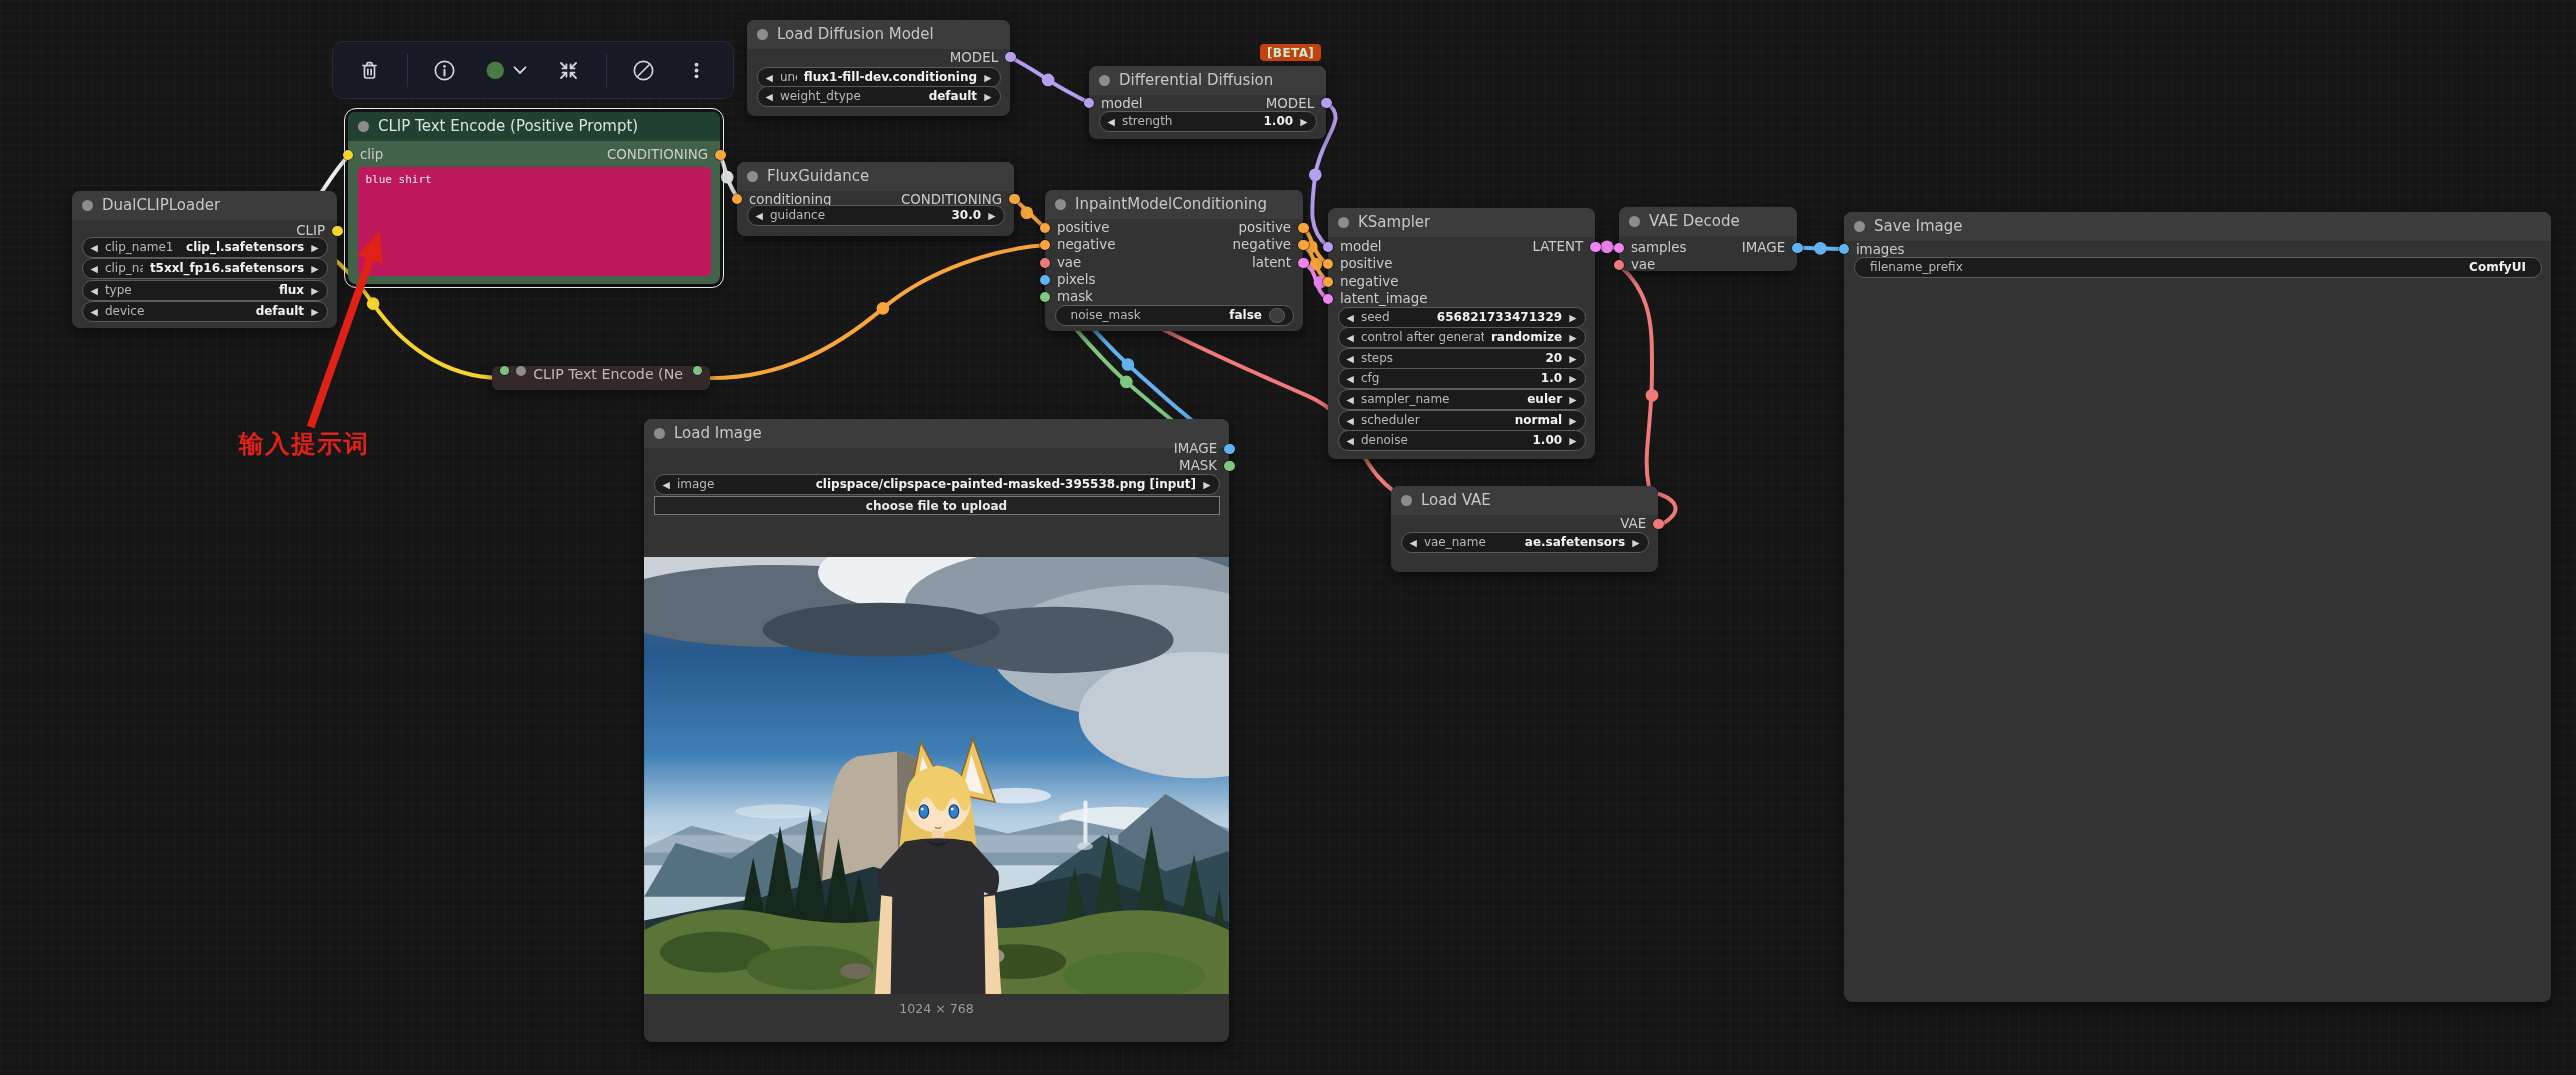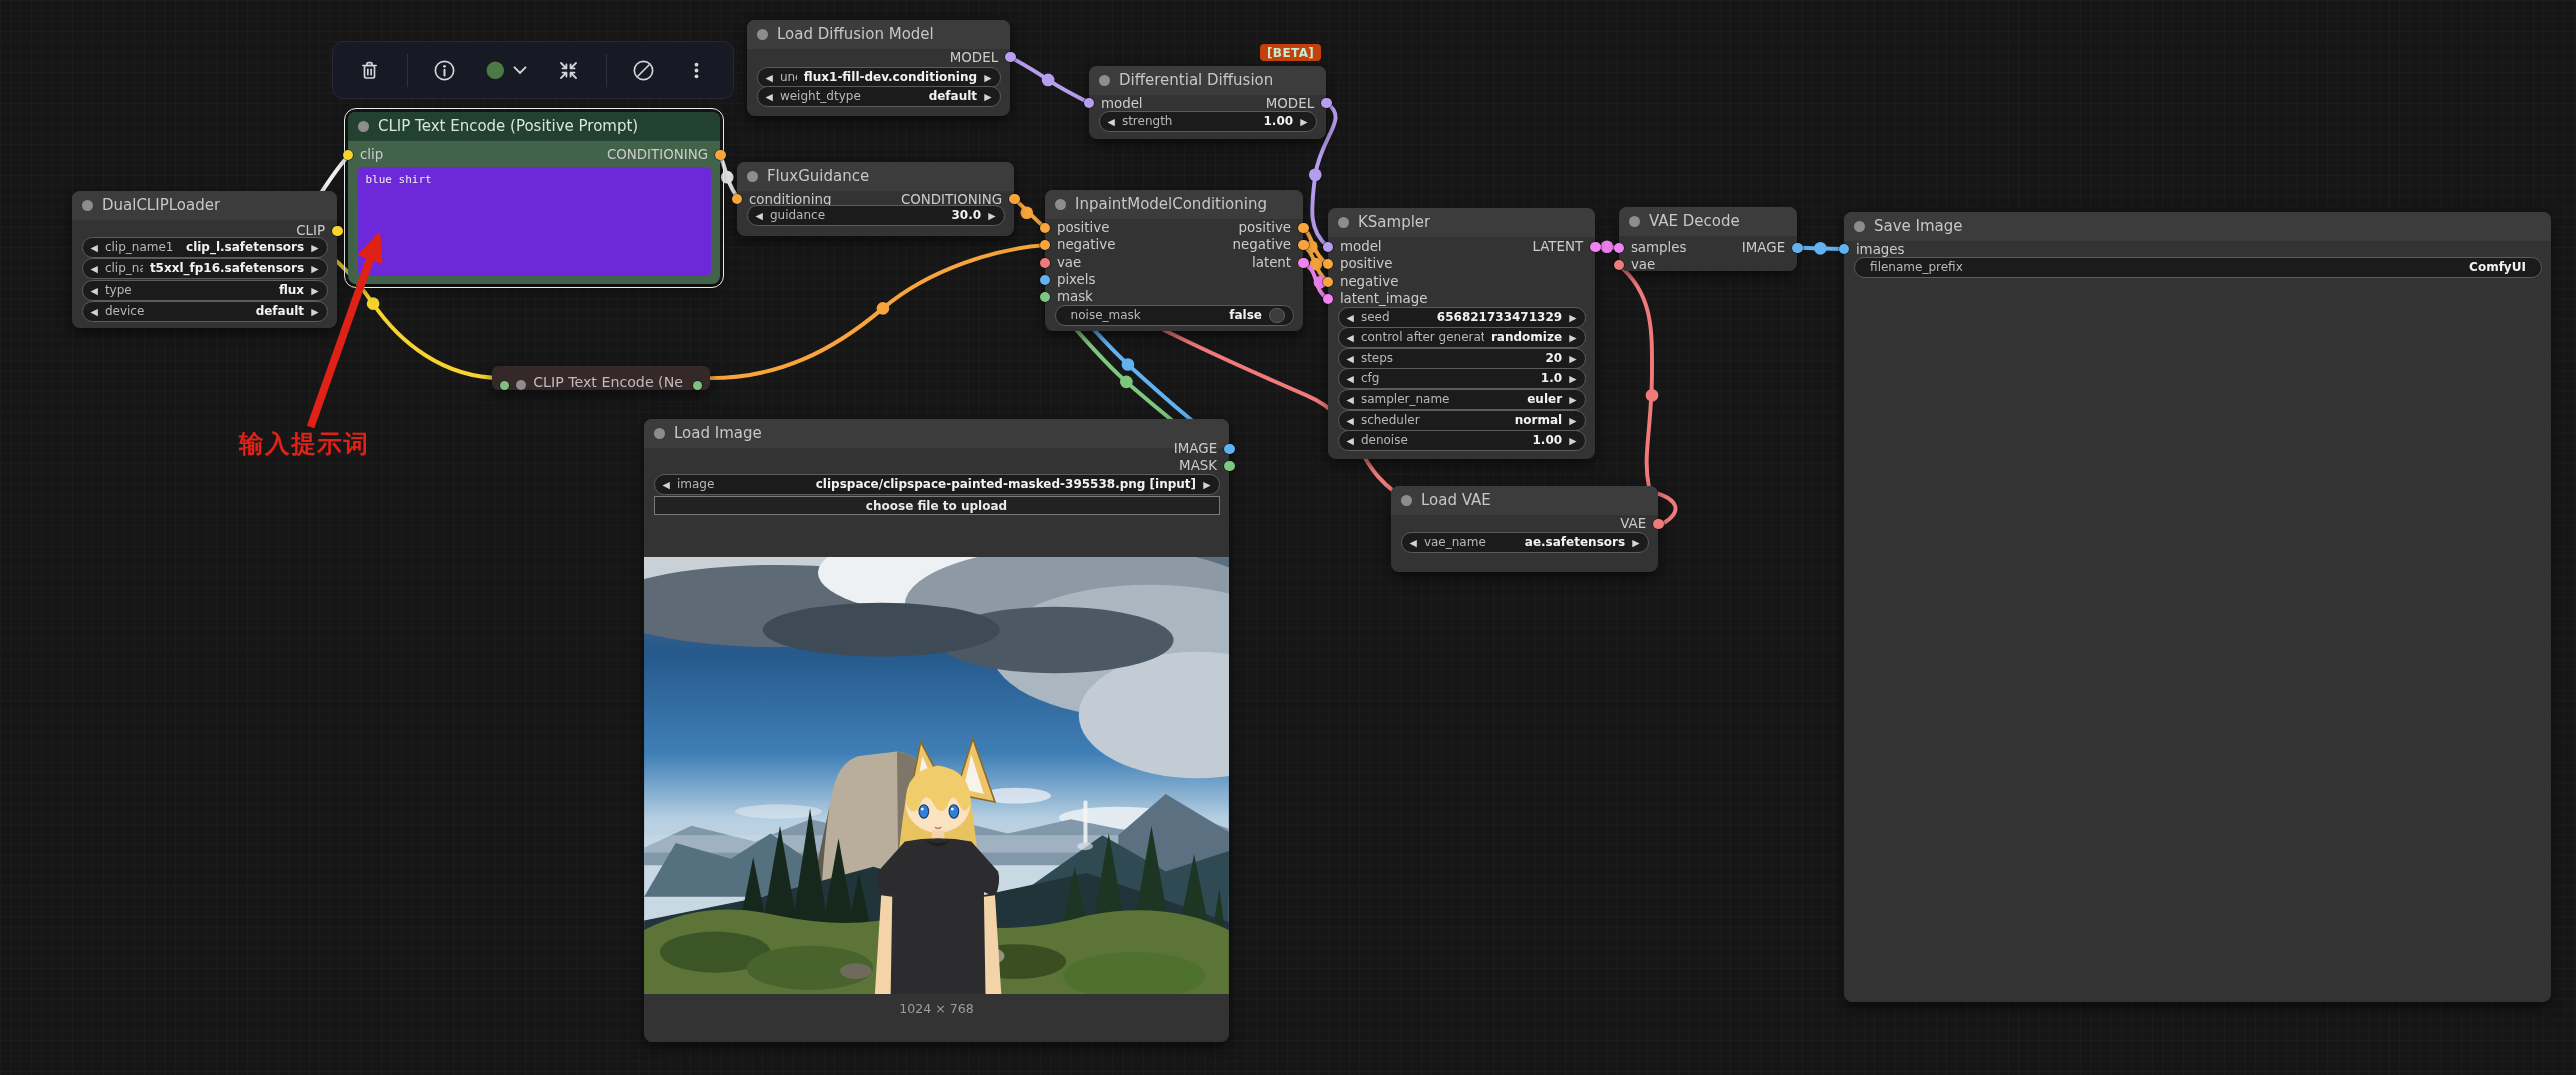--- a/index.html
+++ b/index.html
@@ -30,26 +30,26 @@
   .slot.out{flex-direction:row-reverse;}
   .slot-dot{width:10.3px;height:10.3px;border-radius:50%;box-shadow:0 0 0 0.8px rgba(0,0,0,.45);flex:0 0 auto;}
   .pill{position:absolute;height:20.6px;background:#1b1b1b;border:0.8px solid #5c5c5c;border-radius:10.3px;
         display:flex;align-items:center;padding:0 8px;font-size:12px;color:#b8b8b8;box-sizing:border-box;}
   .pill .arrow{color:#d4d4d4;font-size:9.5px;line-height:1;}
   .pill .wlabel{margin:0 7.1px;white-space:nowrap;overflow:hidden;}
   .pill .wvalue{margin-left:auto;margin-right:7.1px;color:#f2f2f2;font-weight:bold;white-space:nowrap;}
   .pill .toggle-circle{width:13.4px;height:13.4px;border-radius:50%;background:#3c3c3c;border:0.8px solid #606060;flex:0 0 auto;}
   .upload-btn{position:absolute;background:#222;border:0.8px solid #7a7a7a;display:flex;align-items:center;
         justify-content:center;font-weight:bold;color:#eaeaea;font-size:12px;box-sizing:border-box;}
-  .prompt-box{position:absolute;background:#6d28d9;border-radius:4.7px;color:#eee;
+  .prompt-box{position:absolute;background:#be185d;border-radius:4.7px;color:#eee;
         font-family:"DejaVu Sans Mono","Liberation Mono",monospace;font-size:11px;
         padding:6.3px 8px;box-sizing:border-box;white-space:pre-wrap;}
   .img-caption{position:absolute;left:0;right:0;text-align:center;color:#9c9c9c;font-size:12.6px;}
   .preview-wrap{position:absolute;left:0;overflow:hidden;}
-  .node.collapsed{display:flex;align-items:flex-end;gap:7.1px;padding:0 8px;background:#342828;border-radius:6.3px;box-sizing:border-box;}
+  .node.collapsed{display:flex;align-items:flex-start;gap:7.1px;padding:0 8px;background:#342828;border-radius:6.3px;box-sizing:border-box;}
   .side-dot{width:8.7px;height:8.7px;border-radius:50%;background:#7fbf7f;box-shadow:0 0 0 0.8px rgba(0,0,0,.4);flex:0 0 auto;}
   .node.collapsed .node-title{font-size:14.2px;color:#c2baba;}
   
   .toolbar{position:absolute;left:332px;top:41px;width:402px;height:58px;background:#171a24;
         border:0.8px solid #262a38;border-radius:11px;display:flex;align-items:center;
         justify-content:space-between;padding:0 20.6px;box-sizing:border-box;}
   .tb-btn{display:flex;align-items:center;justify-content:center;gap:6.3px;cursor:pointer;padding:3.2px;}
   .tb-divider{width:0.8px;height:33px;background:#2c3040;}
   
   .annot{position:absolute;left:239px;top:427px;font-size:24.5px;font-weight:bold;letter-spacing:1.6px;}

